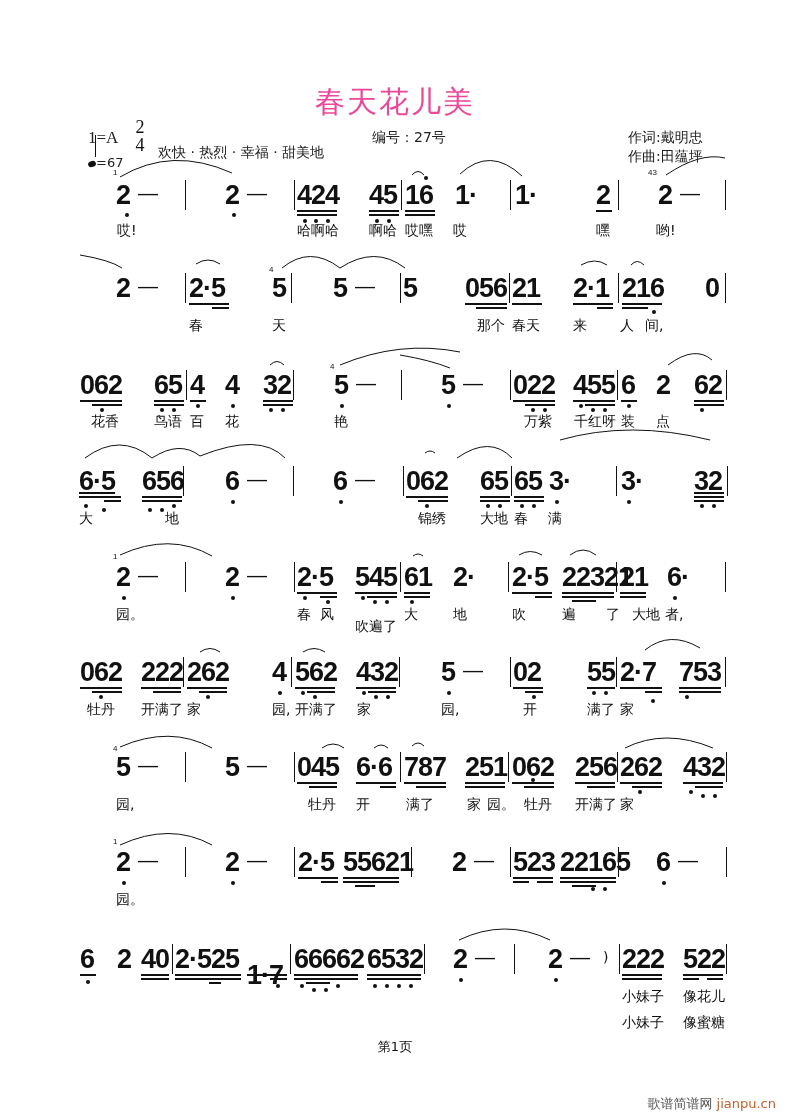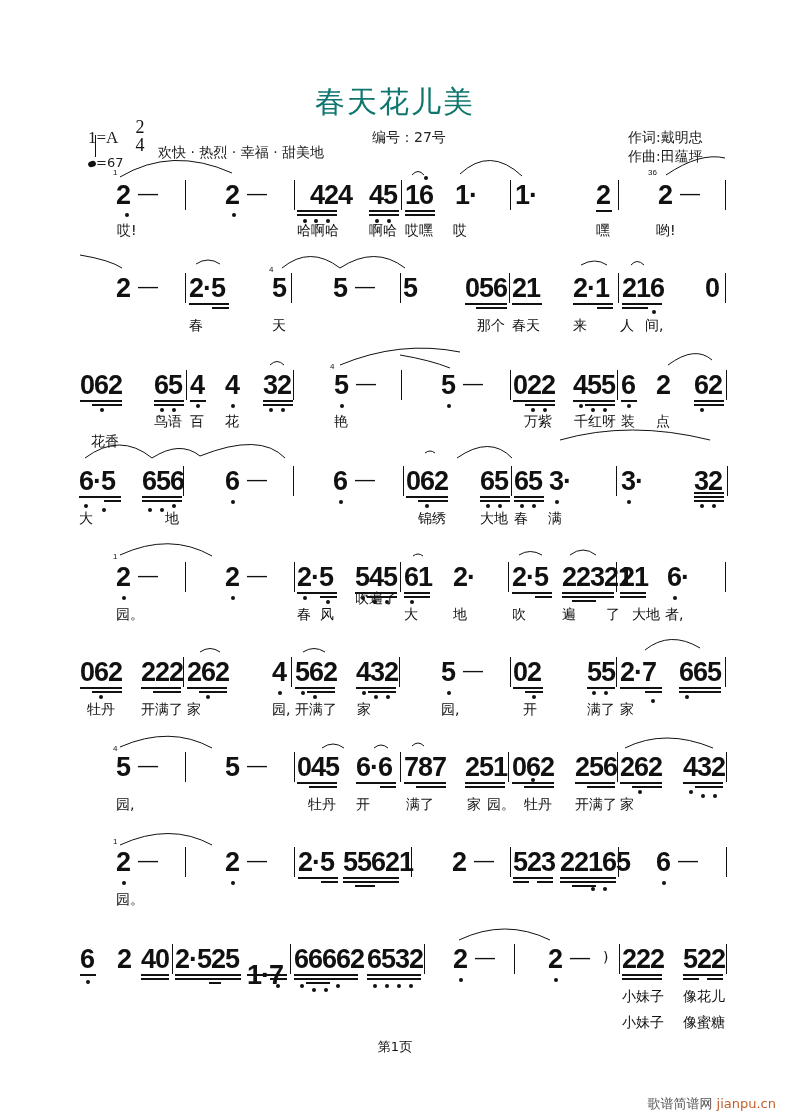--- a/index.html
+++ b/index.html
@@ -1,18 +1,18 @@
 <!DOCTYPE html>
 <html><head>
 <meta charset="utf-8">
 <style>
   html,body{margin:0;padding:0;background:#fff;}
   body{width:790px;height:1119px;position:relative;overflow:hidden;font-family:"Liberation Sans",sans-serif;color:#111;}
   .abs{position:absolute;}
-  .title{left:0;width:790px;top:82px;text-align:center;font-family:"DejaVu Sans",sans-serif;font-size:30px;letter-spacing:2px;color:#0f766e;}
+  .title{left:0;width:790px;top:82px;text-align:center;font-family:"DejaVu Sans",sans-serif;font-size:30px;letter-spacing:2px;color:#ec4899;}
   .meta{font-family:"DejaVu Sans",sans-serif;font-size:14px;color:#222;white-space:nowrap;}
   .key{left:88px;top:128px;font-family:"Liberation Serif",serif;font-size:17px;}
   .ts{left:132px;top:118px;font-family:"Liberation Serif",serif;font-size:18px;line-height:18px;text-align:center;width:16px;}
   .tempo{left:88px;top:155px;font-size:13px;}
   .tempo .dotn{display:inline-block;width:8px;height:6px;background:#111;border-radius:50%;transform:rotate(-20deg);vertical-align:middle;}
   .tempo .stem{position:absolute;left:7px;top:-20px;width:1px;height:22px;background:#111;}
   .row{position:absolute;left:0;width:790px;height:90px;}
   .n{position:absolute;font-family:"Liberation Sans",sans-serif;font-weight:bold;font-size:27px;letter-spacing:-1px;line-height:30px;white-space:nowrap;}
   .bl{position:absolute;width:1.3px;height:30px;background:#111;}
   .ul{position:absolute;height:1.5px;background:#111;}
@@ -45,21 +45,21 @@
 <div class="row" style="top:180px;">
   <span class="grace" style="left:113px;top:-12px;">1</span>
   <span class="n" style="left:116px;top:0;">2</span>
   <span class="dash" style="left:138px;top:2px;">—</span>
   <span class="dot" style="left:125px;top:33px;"></span>
   <div class="bl" style="left:185px;top:0;"></div>
   <span class="n" style="left:225px;top:0;">2</span>
   <span class="dash" style="left:247px;top:2px;">—</span>
   <span class="dot" style="left:232px;top:33px;"></span>
   <div class="bl" style="left:294px;top:0;"></div>
-  <span class="n" style="left:310px;top:0;">424</span>
+  <span class="n" style="left:297px;top:0;">424</span>
   <div class="ul" style="left:297px;top:30px;width:40px;"></div>
   <div class="ul" style="left:297px;top:34px;width:40px;"></div>
   <span class="dot" style="left:303px;top:39px;"></span>
   <span class="dot" style="left:314px;top:39px;"></span>
   <span class="dot" style="left:326px;top:39px;"></span>
   <span class="n" style="left:369px;top:0;">45</span>
   <div class="ul" style="left:369px;top:30px;width:30px;"></div>
   <div class="ul" style="left:369px;top:34px;width:30px;"></div>
   <span class="dot" style="left:375px;top:39px;"></span>
   <span class="dot" style="left:387px;top:39px;"></span>
@@ -67,21 +67,21 @@
   <span class="n" style="left:405px;top:0;">16</span>
   <div class="ul" style="left:405px;top:30px;width:30px;"></div>
   <div class="ul" style="left:405px;top:34px;width:30px;"></div>
   <span class="dot" style="left:424px;top:-4px;"></span>
   <span class="n" style="left:455px;top:0;">1·</span>
   <div class="bl" style="left:510px;top:0;"></div>
   <span class="n" style="left:515px;top:0;">1·</span>
   <span class="n" style="left:596px;top:0;">2</span>
   <div class="ul" style="left:596px;top:30px;width:16px;"></div>
   <div class="bl" style="left:618px;top:0;"></div>
-  <span class="grace" style="left:648px;top:-12px;">36</span>
+  <span class="grace" style="left:648px;top:-12px;">43</span>
   <span class="n" style="left:658px;top:0;">2</span>
   <span class="dash" style="left:680px;top:2px;">—</span>
   <div class="bl" style="left:725px;top:0;"></div>
   <span class="ly" style="left:117px;top:42px;">哎!</span>
   <span class="ly" style="left:297px;top:42px;">哈啊哈</span>
   <span class="ly" style="left:369px;top:42px;">啊哈</span>
   <span class="ly" style="left:405px;top:42px;">哎嘿</span>
   <span class="ly" style="left:453px;top:42px;">哎</span>
   <span class="ly" style="left:596px;top:42px;">嘿</span>
   <span class="ly" style="left:656px;top:42px;">哟!</span>
@@ -171,33 +171,33 @@
   <div class="bl" style="left:617px;top:0;"></div>
   <span class="n" style="left:621px;top:0;">6</span>
   <div class="ul" style="left:621px;top:30px;width:16px;"></div>
   <span class="dot" style="left:627px;top:34px;"></span>
   <span class="n" style="left:656px;top:0;">2</span>
   <span class="n" style="left:694px;top:0;">62</span>
   <div class="ul" style="left:694px;top:30px;width:30px;"></div>
   <div class="ul" style="left:694px;top:34px;width:30px;"></div>
   <span class="dot" style="left:700px;top:38px;"></span>
   <div class="bl" style="left:726px;top:0;"></div>
-  <span class="ly" style="left:91px;top:43px;margin-top:20px;">花香</span>
+  <span class="ly" style="left:91px;top:43px;">花香</span>
   <span class="ly" style="left:154px;top:43px;">鸟语</span>
   <span class="ly" style="left:190px;top:43px;">百</span>
   <span class="ly" style="left:225px;top:43px;">花</span>
   <span class="ly" style="left:334px;top:43px;">艳</span>
   <span class="ly" style="left:524px;top:43px;">万紫</span>
   <span class="ly" style="left:574px;top:43px;">千红呀</span>
   <span class="ly" style="left:621px;top:43px;">装</span>
   <span class="ly" style="left:656px;top:43px;">点</span>
 </div>
 
 <div class="row" style="top:466px;">
-  <span class="n" style="left:79px;top:0;">6·5</span>
+  <span class="n" style="left:79px;top:0;text-decoration:underline;">6·5</span>
   <div class="ul" style="left:79px;top:30px;width:42px;"></div>
   <div class="ul" style="left:104px;top:34px;width:17px;"></div>
   <span class="dot" style="left:84px;top:38px;"></span>
   <span class="dot" style="left:102px;top:42px;"></span>
   <span class="n" style="left:142px;top:0;">656</span>
   <div class="ul" style="left:142px;top:30px;width:40px;"></div>
   <div class="ul" style="left:142px;top:34px;width:40px;"></div>
   <span class="dot" style="left:148px;top:42px;"></span>
   <span class="dot" style="left:160px;top:42px;"></span>
   <span class="dot" style="left:172px;top:38px;"></span>
@@ -283,21 +283,21 @@
   <div class="bl" style="left:616px;top:0;"></div>
   <span class="n" style="left:620px;top:0;">21</span>
   <div class="ul" style="left:620px;top:30px;width:26px;"></div>
   <div class="ul" style="left:620px;top:34px;width:26px;"></div>
   <span class="n" style="left:667px;top:0;">6·</span>
   <span class="dot" style="left:673px;top:34px;"></span>
   <div class="bl" style="left:725px;top:0;"></div>
   <span class="ly" style="left:116px;top:44px;">园。</span>
   <span class="ly" style="left:297px;top:44px;">春</span>
   <span class="ly" style="left:320px;top:44px;">风</span>
-  <span class="ly" style="left:355px;top:28px;">吹遍了</span>
+  <span class="ly" style="left:355px;top:56px;">吹遍了</span>
   <span class="ly" style="left:404px;top:44px;">大</span>
   <span class="ly" style="left:453px;top:44px;">地</span>
   <span class="ly" style="left:512px;top:44px;">吹</span>
   <span class="ly" style="left:562px;top:44px;">遍</span>
   <span class="ly" style="left:606px;top:44px;">了</span>
   <span class="ly" style="left:632px;top:44px;">大地</span>
   <span class="ly" style="left:665px;top:44px;">者,</span>
 </div>
 
 <div class="row" style="top:657px;">
@@ -338,21 +338,21 @@
   <span class="dot" style="left:532px;top:38px;"></span>
   <span class="n" style="left:587px;top:0;">55</span>
   <div class="ul" style="left:587px;top:30px;width:28px;"></div>
   <span class="dot" style="left:592px;top:34px;"></span>
   <span class="dot" style="left:604px;top:34px;"></span>
   <div class="bl" style="left:616px;top:0;"></div>
   <span class="n" style="left:620px;top:0;">2·7</span>
   <div class="ul" style="left:620px;top:30px;width:42px;"></div>
   <div class="ul" style="left:645px;top:34px;width:17px;"></div>
   <span class="dot" style="left:651px;top:42px;"></span>
-  <span class="n" style="left:679px;top:0;">665</span>
+  <span class="n" style="left:679px;top:0;">753</span>
   <div class="ul" style="left:679px;top:30px;width:42px;"></div>
   <div class="ul" style="left:679px;top:34px;width:42px;"></div>
   <span class="dot" style="left:685px;top:38px;"></span>
   <div class="bl" style="left:725px;top:0;"></div>
   <span class="ly" style="left:87px;top:44px;">牡丹</span>
   <span class="ly" style="left:141px;top:44px;">开满了</span>
   <span class="ly" style="left:187px;top:44px;">家</span>
   <span class="ly" style="left:272px;top:44px;">园,</span>
   <span class="ly" style="left:295px;top:44px;">开满了</span>
   <span class="ly" style="left:357px;top:44px;">家</span>

